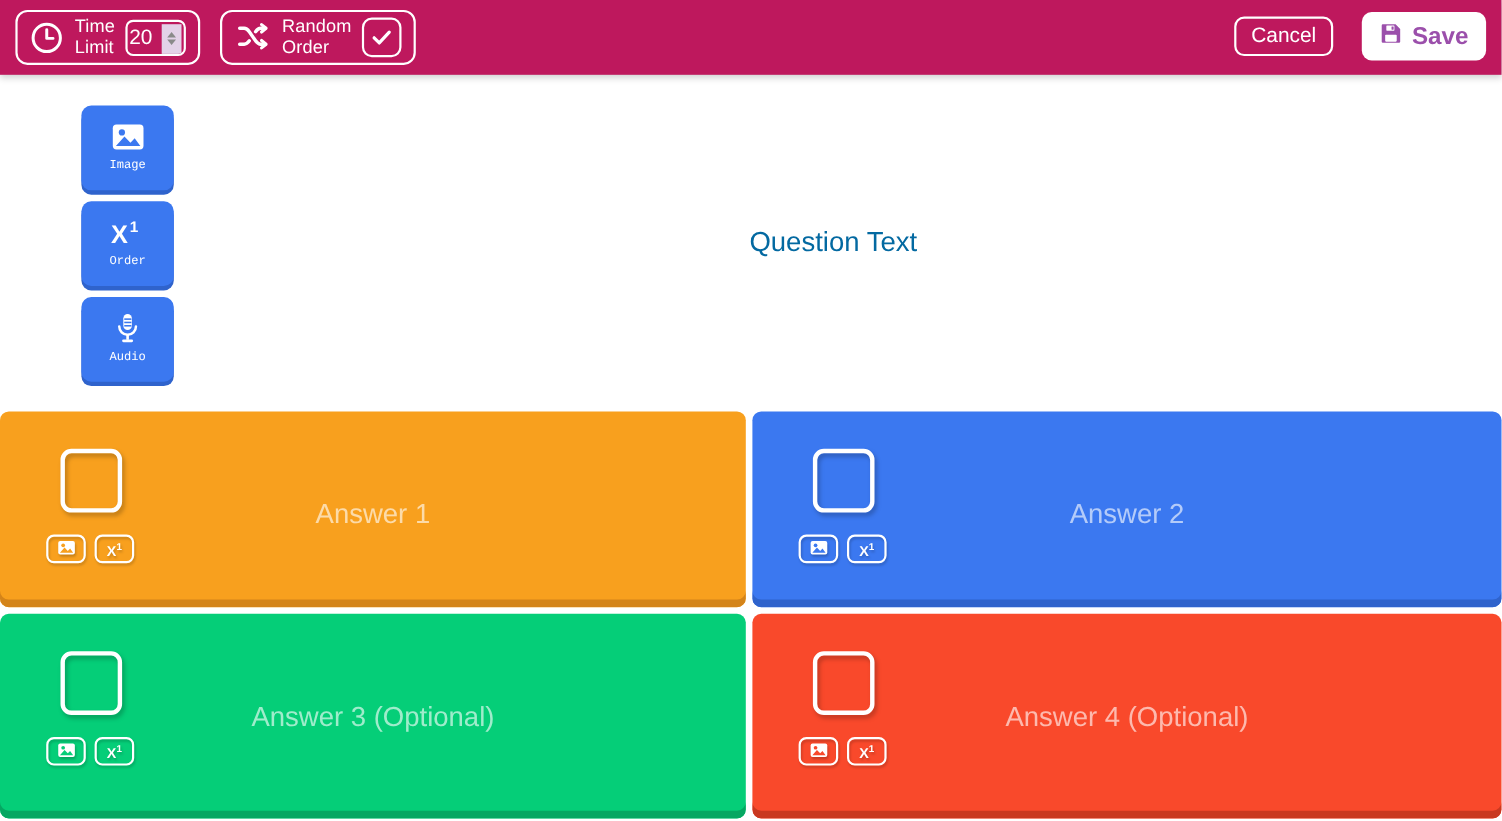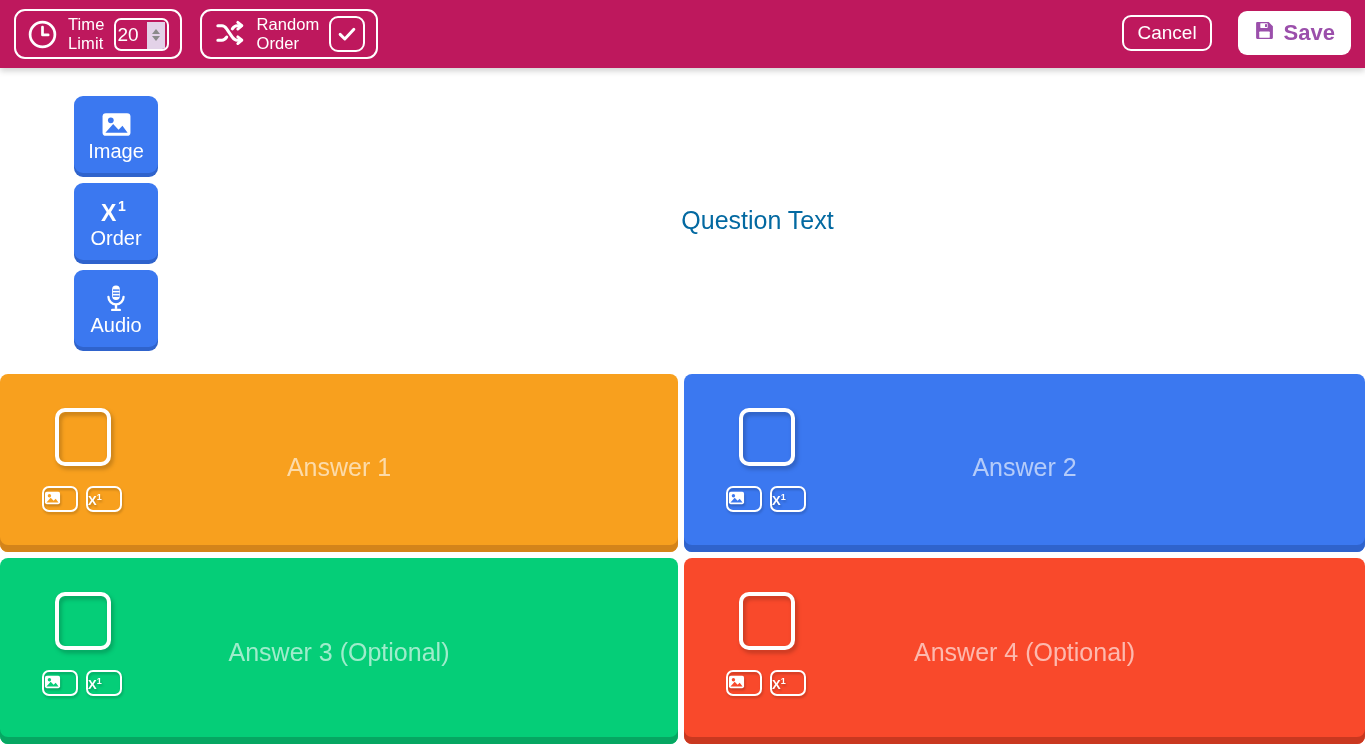--- a/index.html
+++ b/index.html
@@ -126,21 +126,21 @@
     border: none;
     border-radius: 9px;
     box-shadow: 0 4px 0 #2f63cc;
     color: #ffffff;
     display: flex; flex-direction: column;
     align-items: center; justify-content: center;
     gap: 3px;
     cursor: pointer;
     font-family: "Liberation Sans", sans-serif;
   }
-  .tool-label { font-size: 20px; line-height: 17px; }
+  .tool-label { font-size: 11px; line-height: 17px; font-family: Liberation Mono, monospace; }
 
   
   .question-area {
     position: absolute;
     left: 190px; top: 96px;
     width: 1135px; height: 255px;
     display: flex; align-items: flex-start; justify-content: center;
   }
   .question-placeholder {
     color: #0369a1;
@@ -184,21 +184,21 @@
   .tile-minibtns {
     position: absolute;
     left: 42px; top: 112px;
     display: flex; gap: 8px;
   }
   .mini-btn {
     width: 36px; height: 26px;
     border: 2px solid #ffffff;
     border-radius: 7px;
     background: transparent;
-    display: flex; align-items: center; justify-content: flex-start;
+    display: flex; align-items: center; justify-content: center;
     filter: drop-shadow(1px 2px 1px rgba(0,0,0,0.2));
     cursor: pointer;
     padding: 0;
   }
   .mini-x1 {
     color: #ffffff;
     font-size: 13px;
     font-weight: bold;
     line-height: 13px;
     font-family: "Liberation Sans", sans-serif;

